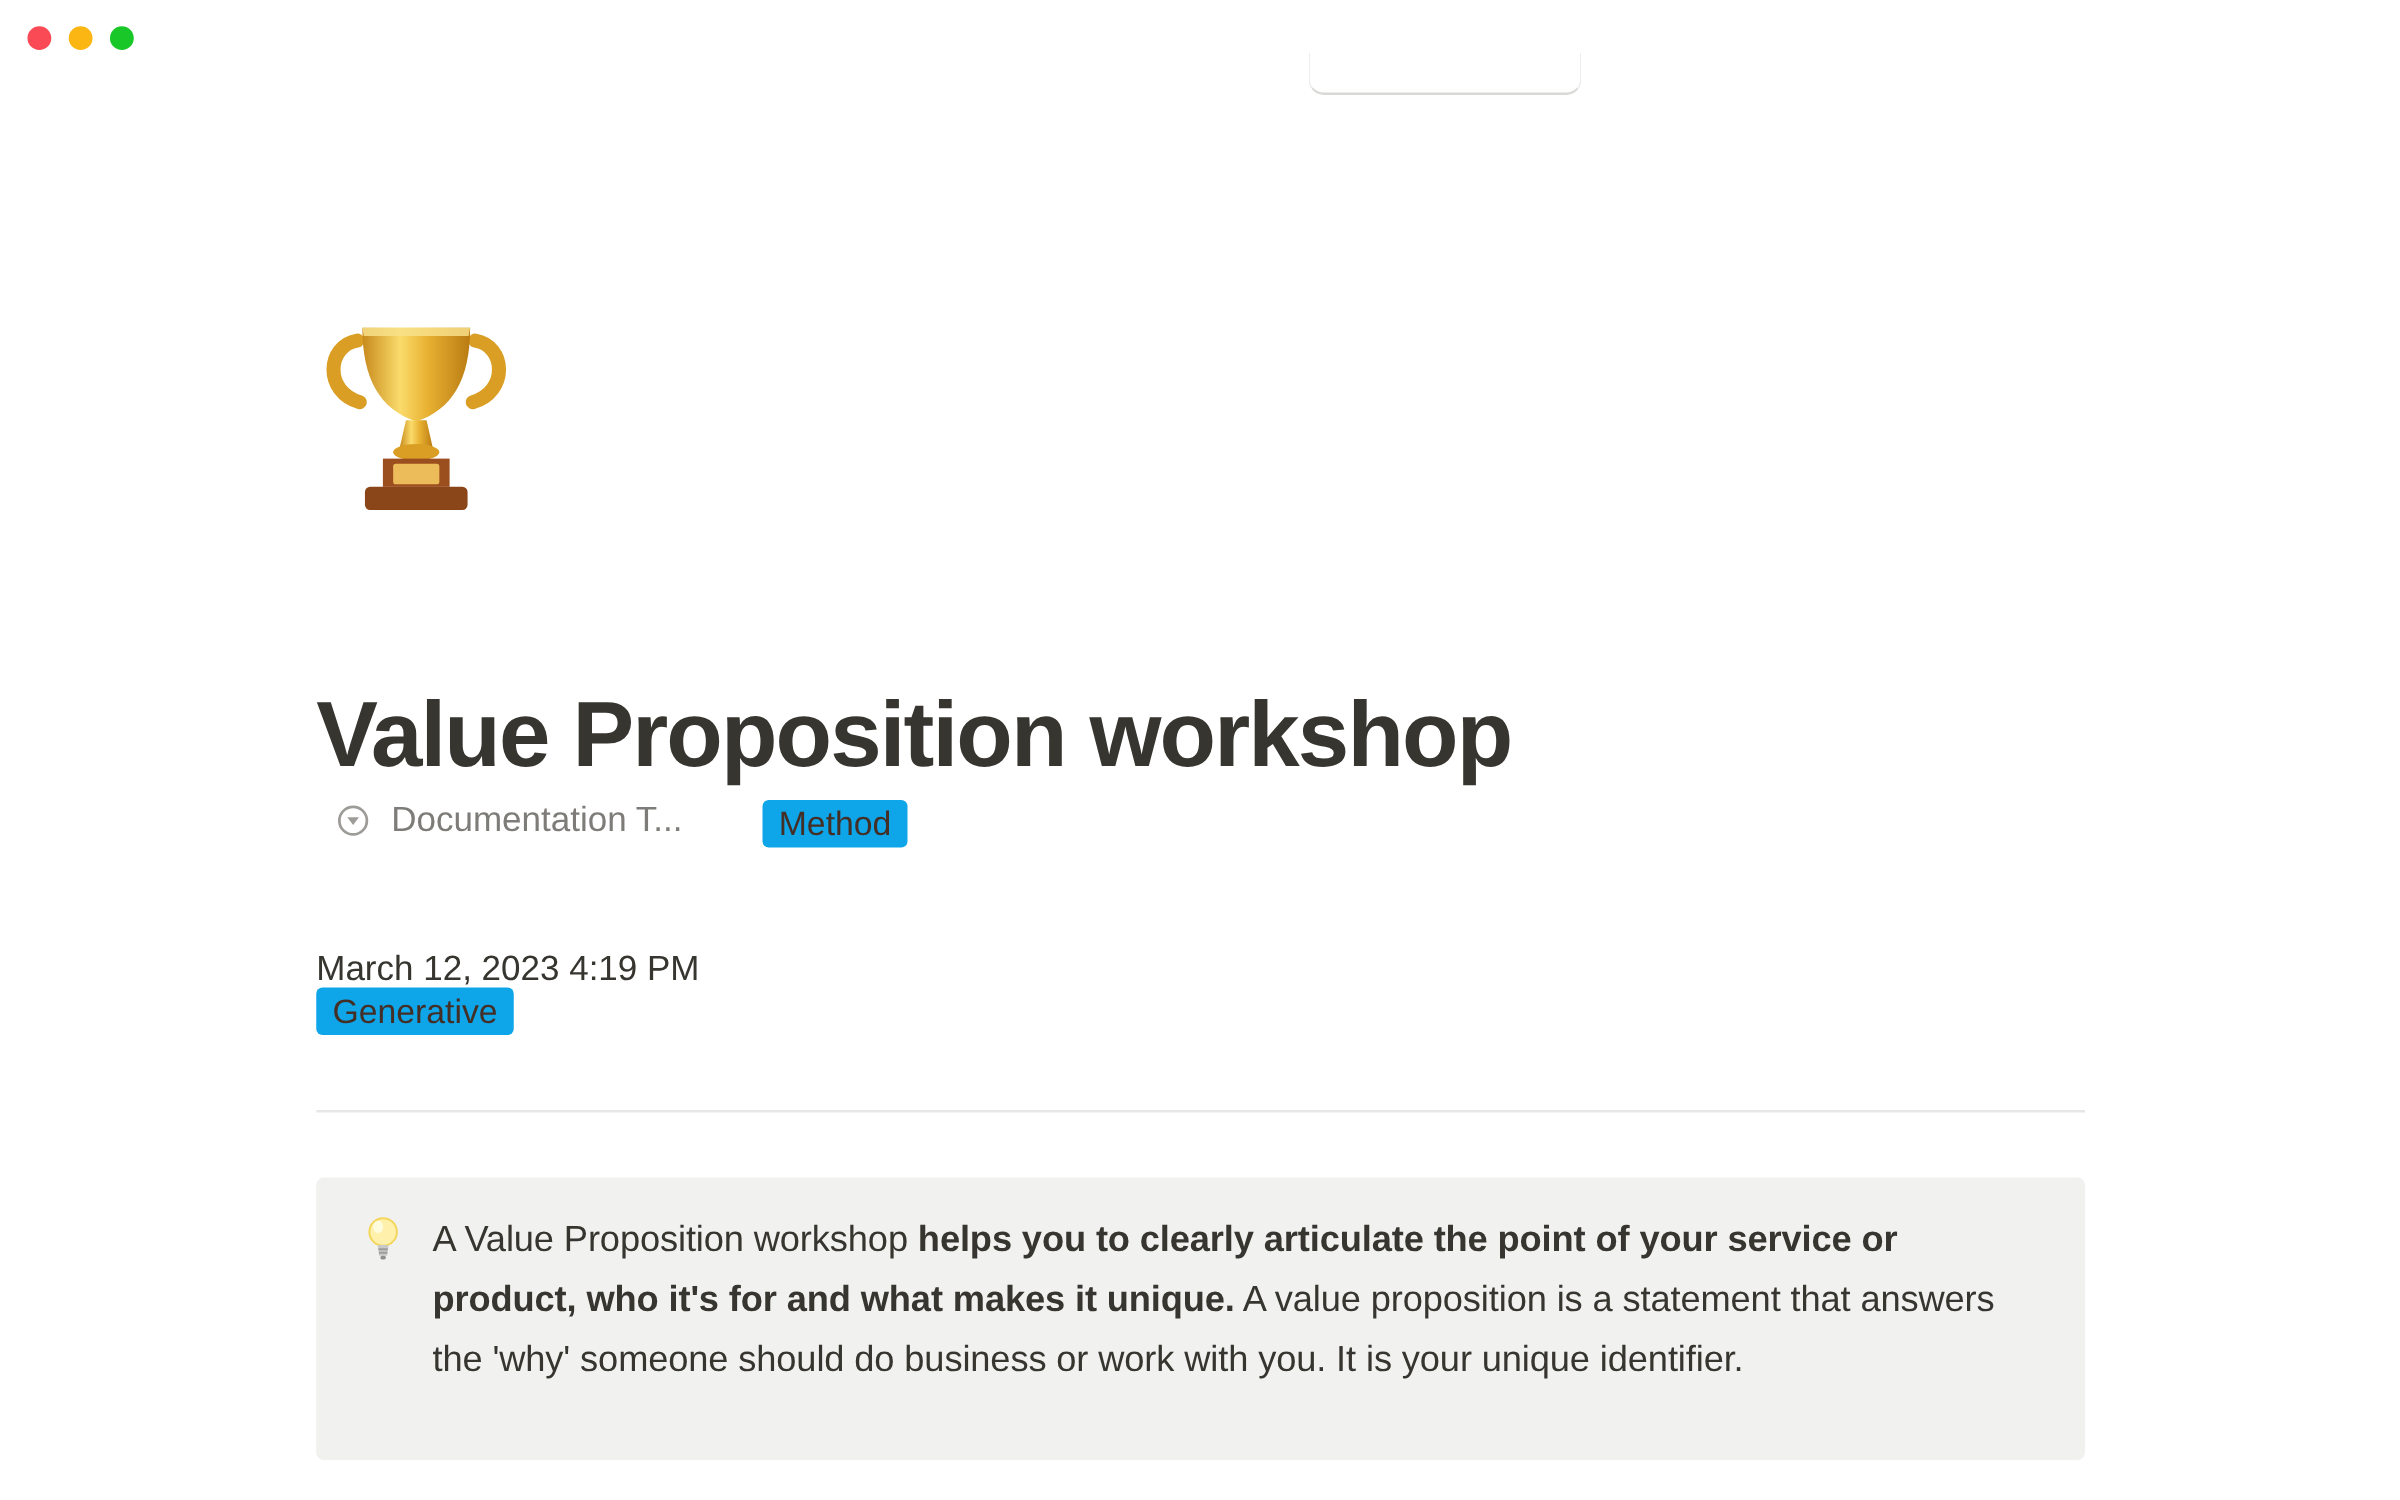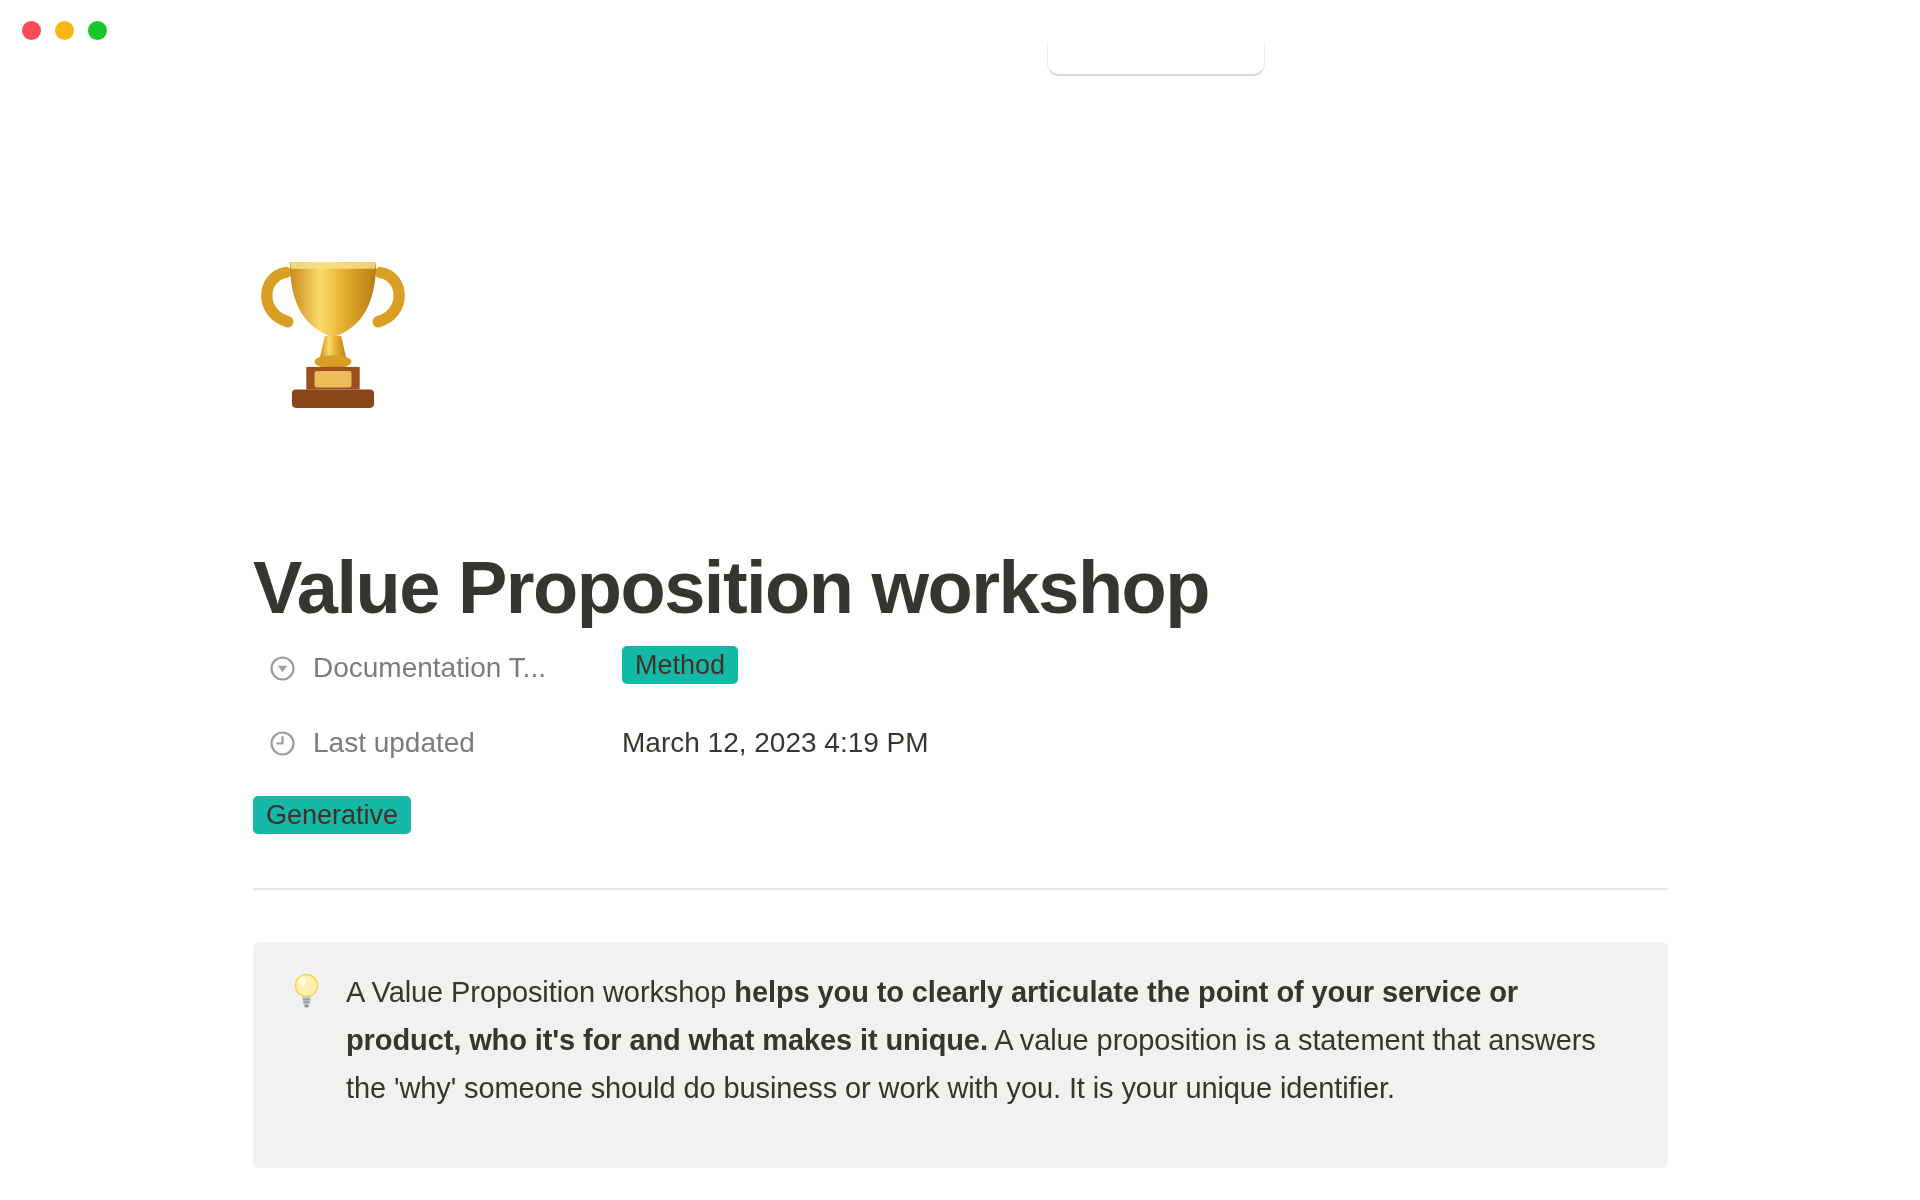--- a/index.html
+++ b/index.html
@@ -34,30 +34,30 @@
   .page-icon { position: absolute; top: 249px; left: 2px; width: 156px; height: 166px; cursor: pointer; }
   .page-icon svg { width: 100%; height: 100%; }
 
   .page-title {
     position: absolute; top: 494px; left: 0;
     font-size: 74px; font-weight: 700; letter-spacing: -1.5px;
     line-height: 1.2; white-space: nowrap; color: #37352F;
   }
 
   .props { position: absolute; top: 640px; left: 0; width: 100%; }
-  .prop-row { display: flex; align-items: flex-end; height: 44px; margin-bottom: 31px; gap: 12px; }
+  .prop-row { display: flex; align-items: flex-start; height: 44px; margin-bottom: 31px; }
   .prop-left { display: flex; align-items: center; width: 357px; flex: none; }
   .prop-icon { width: 27px; height: 27px; margin-left: 16px; flex: none; }
   .prop-label {
     margin-left: 17px; font-size: 28px; color: #7E7C78;
     white-space: nowrap; overflow: hidden;
   }
   .prop-value-text { font-size: 28px; color: #37352F; margin-top: 44px; }
   .tag {
-    display: inline-block; background: #14b8a6; color: #442F26;
+    display: inline-block; background: #0ea5e9; color: #442F26;
     font-size: 27px; line-height: 32px; padding: 3px 13px;
     border-radius: 5px;
   }
 
   .divider { position: absolute; top: 888px; left: 0; width: 100%; height: 2px; background: #E7E7E5; }
 
   .callout {
     position: absolute; top: 942px; left: 0; width: 100%; height: 226px;
     background: #F1F1EF; border-radius: 6px; box-sizing: border-box;
     padding: 26px 44px 12px 40px; display: flex; gap: 26px;
@@ -113,27 +113,20 @@
         <svg class="prop-icon" viewBox="0 0 27 27">
           <circle cx="13.5" cy="13.5" r="11" fill="none" stroke="#9E9C99" stroke-width="2.2"></circle>
           <path d="M8.8 10.8 h9.4 l-4.7 6.2 z" fill="#9E9C99"></path>
         </svg>
         <span class="prop-label">Documentation T...</span>
       </div>
       <span class="tag">Method</span>
     </div>
 
     <div class="prop-row">
-      <div class="prop-left">
-        <svg class="prop-icon" viewBox="0 0 27 27">
-          <circle cx="13.5" cy="13.5" r="11" fill="none" stroke="#9E9C99" stroke-width="2.2"></circle>
-          <path d="M13.5 7.2 V13.5 H8.4" fill="none" stroke="#9E9C99" stroke-width="2.2" stroke-linecap="round" stroke-linejoin="round"></path>
-        </svg>
-        <span class="prop-label">Last updated</span>
-      </div>
       <span class="prop-value-text">March 12, 2023 4:19 PM</span>
     </div>
 
     <div class="prop-row">
       <span class="tag">Generative</span>
     </div>
 
   </div>
 
   <div class="divider"></div>

